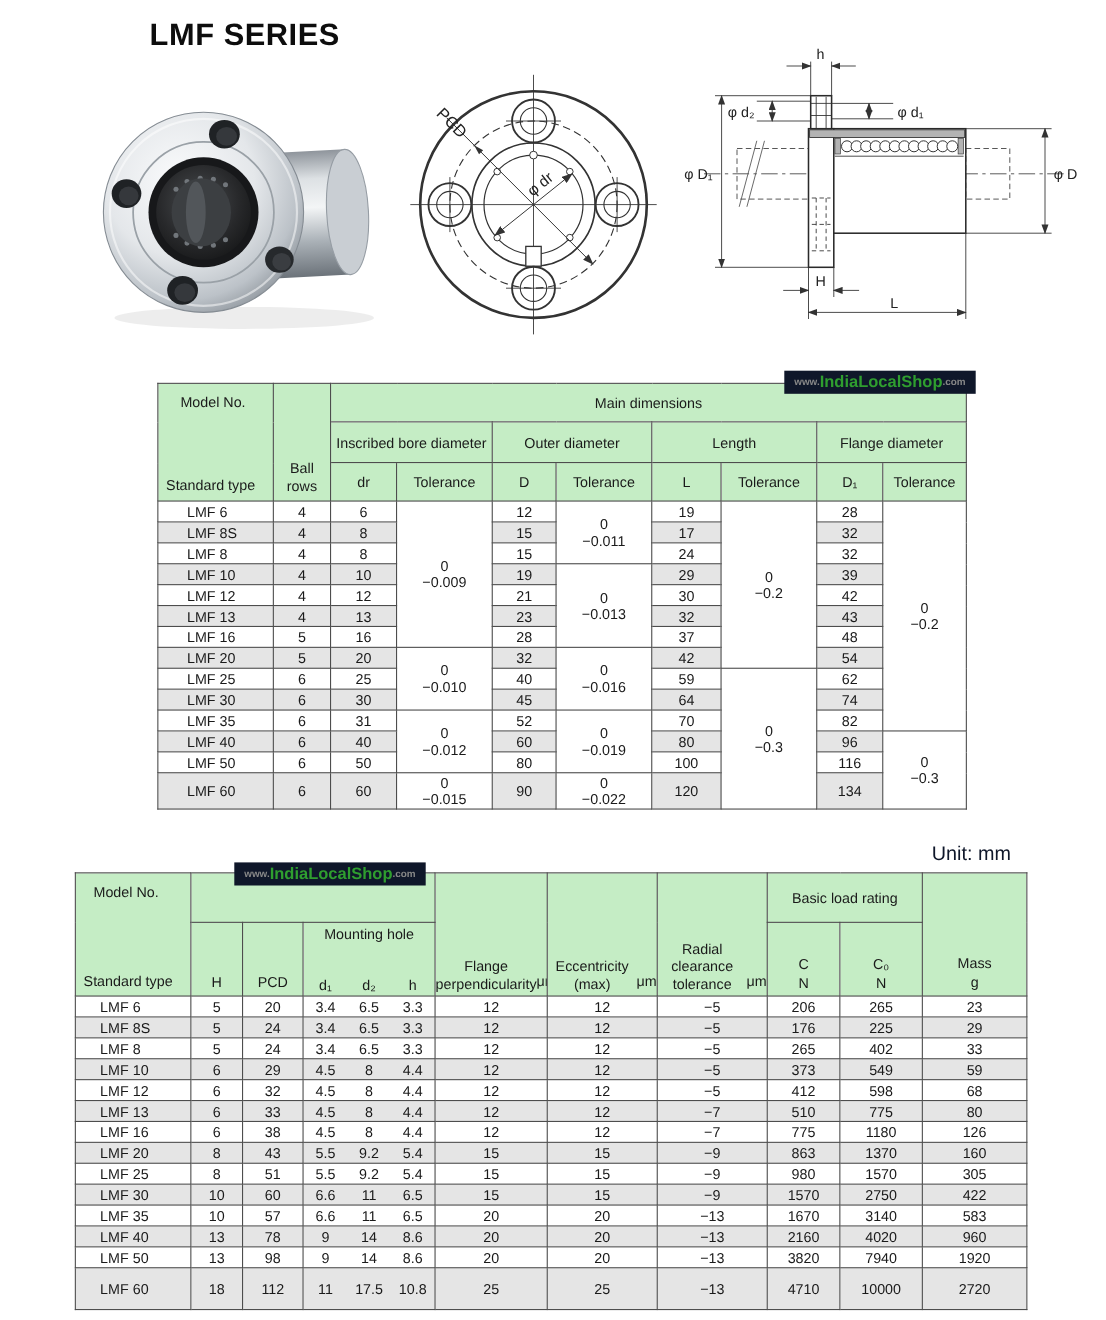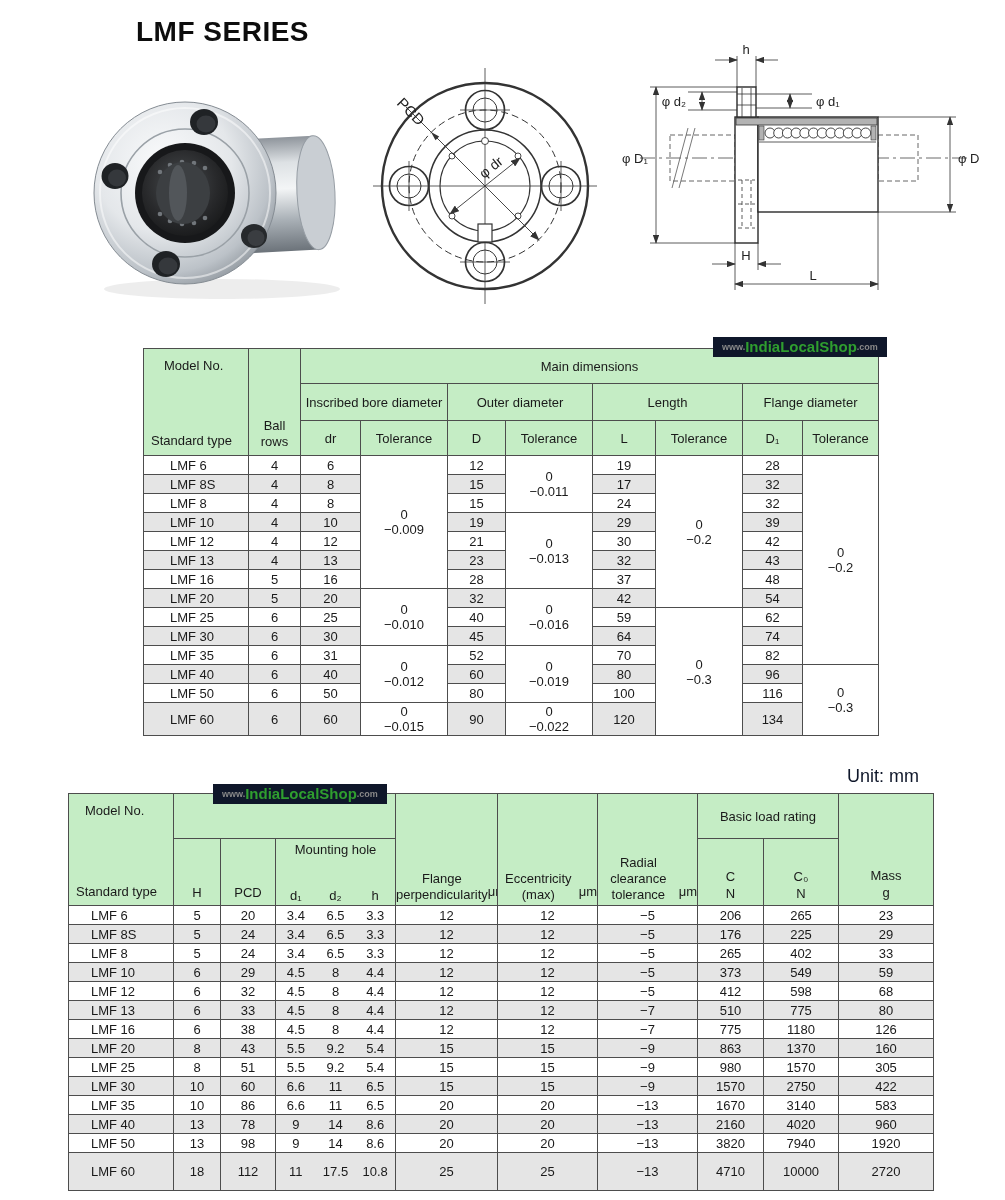--- a/index.html
+++ b/index.html
@@ -696,21 +696,21 @@
         <td>15</td>
         <td>15</td>
         <td>−9</td>
         <td>1570</td>
         <td>2750</td>
         <td>422</td>
       </tr>
       <tr>
         <td class="model">LMF 35</td>
         <td>10</td>
-        <td>86</td>
+        <td>57</td>
         <td>
           <div class="mh">
             <span>6.6</span>
             <span>11</span>
             <span>6.5</span>
           </div>
         </td>
         <td>20</td>
         <td>20</td>
         <td>−13</td>

